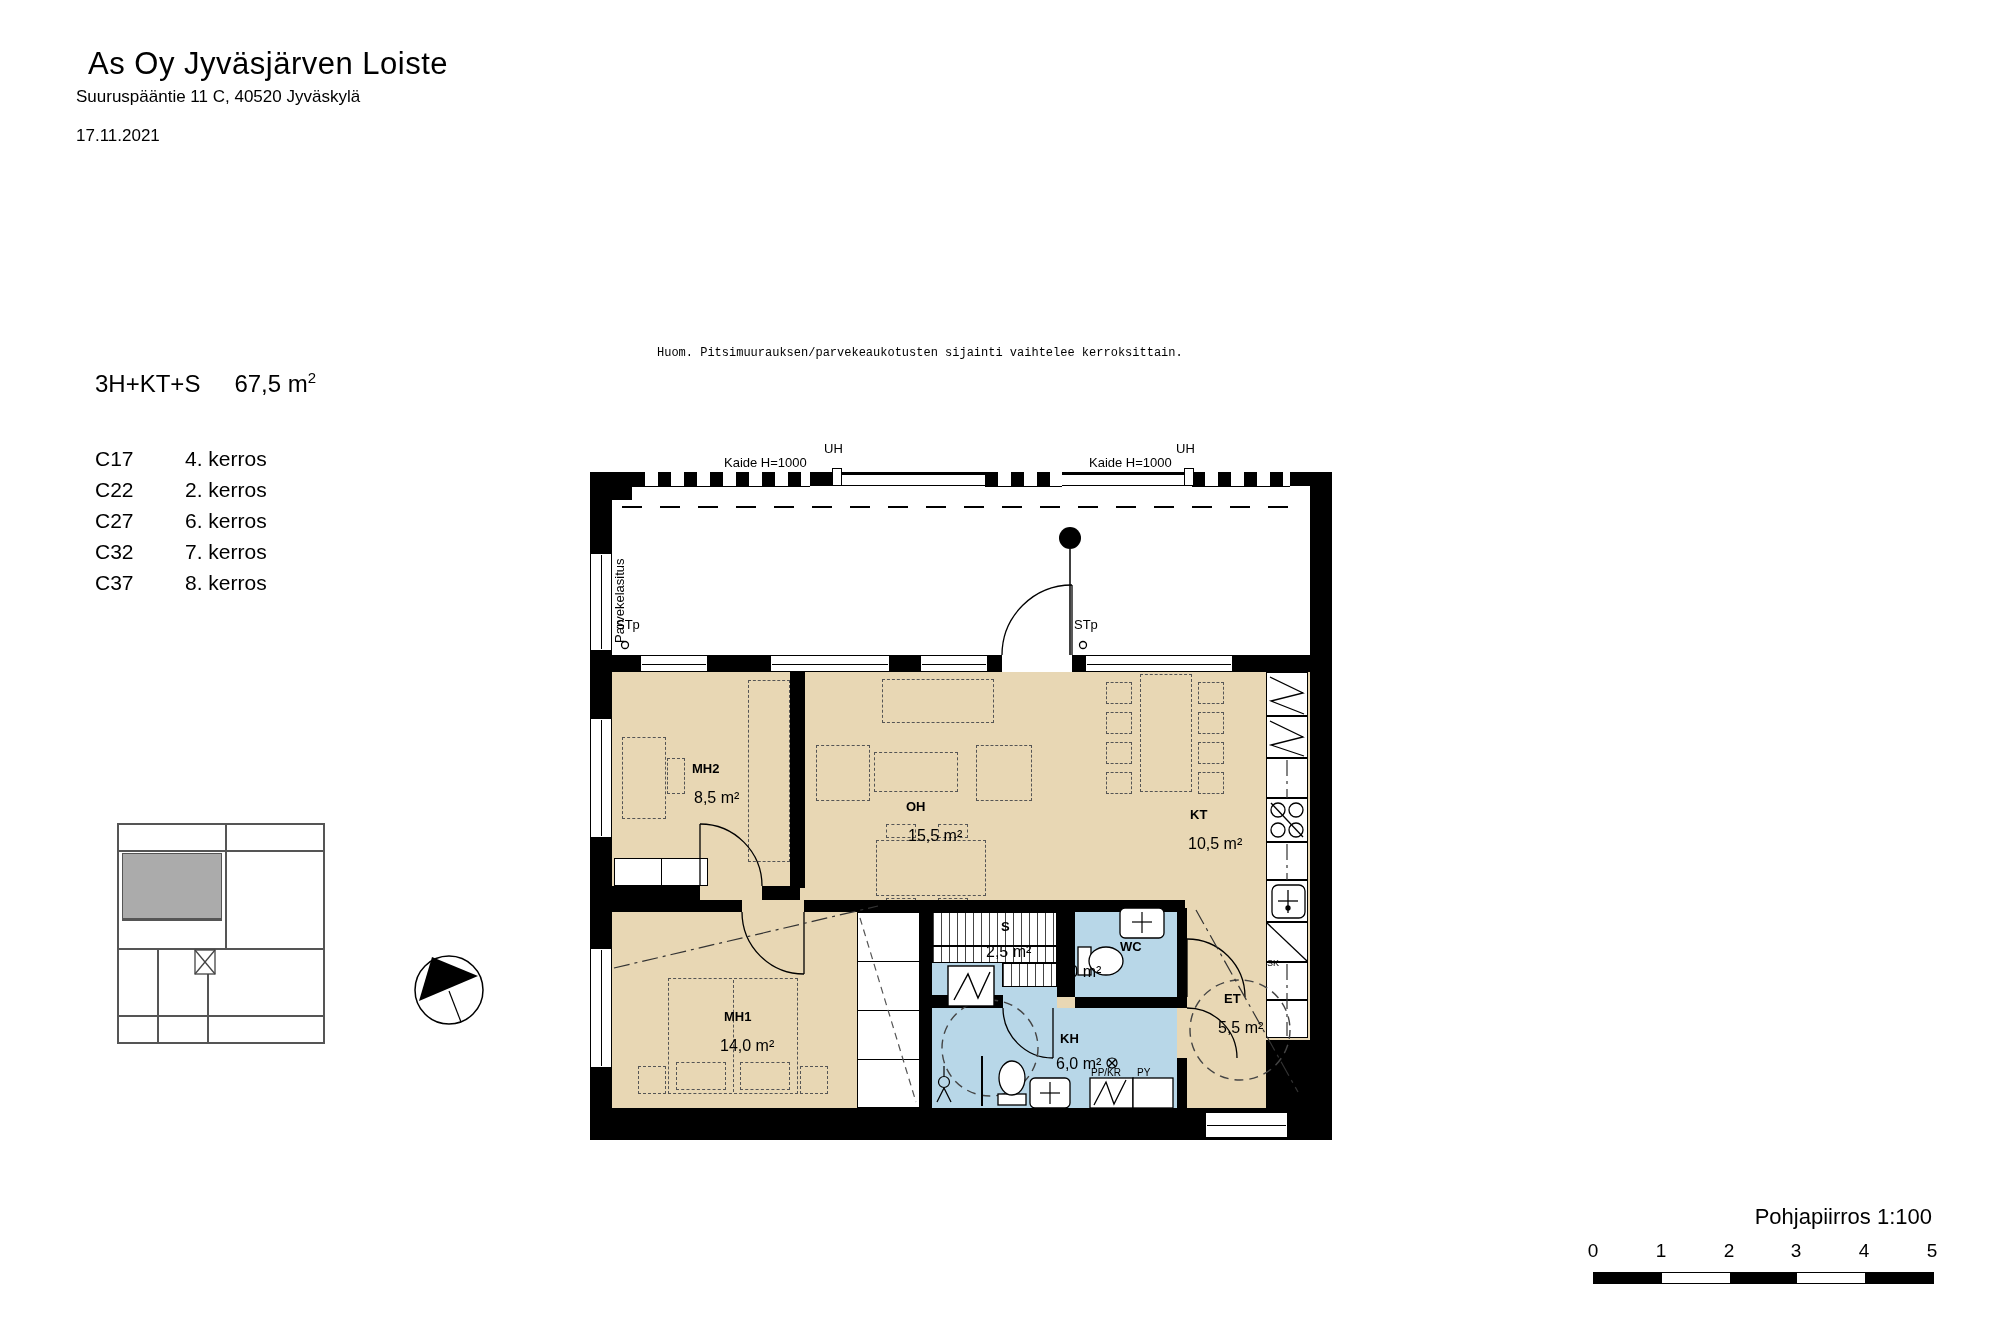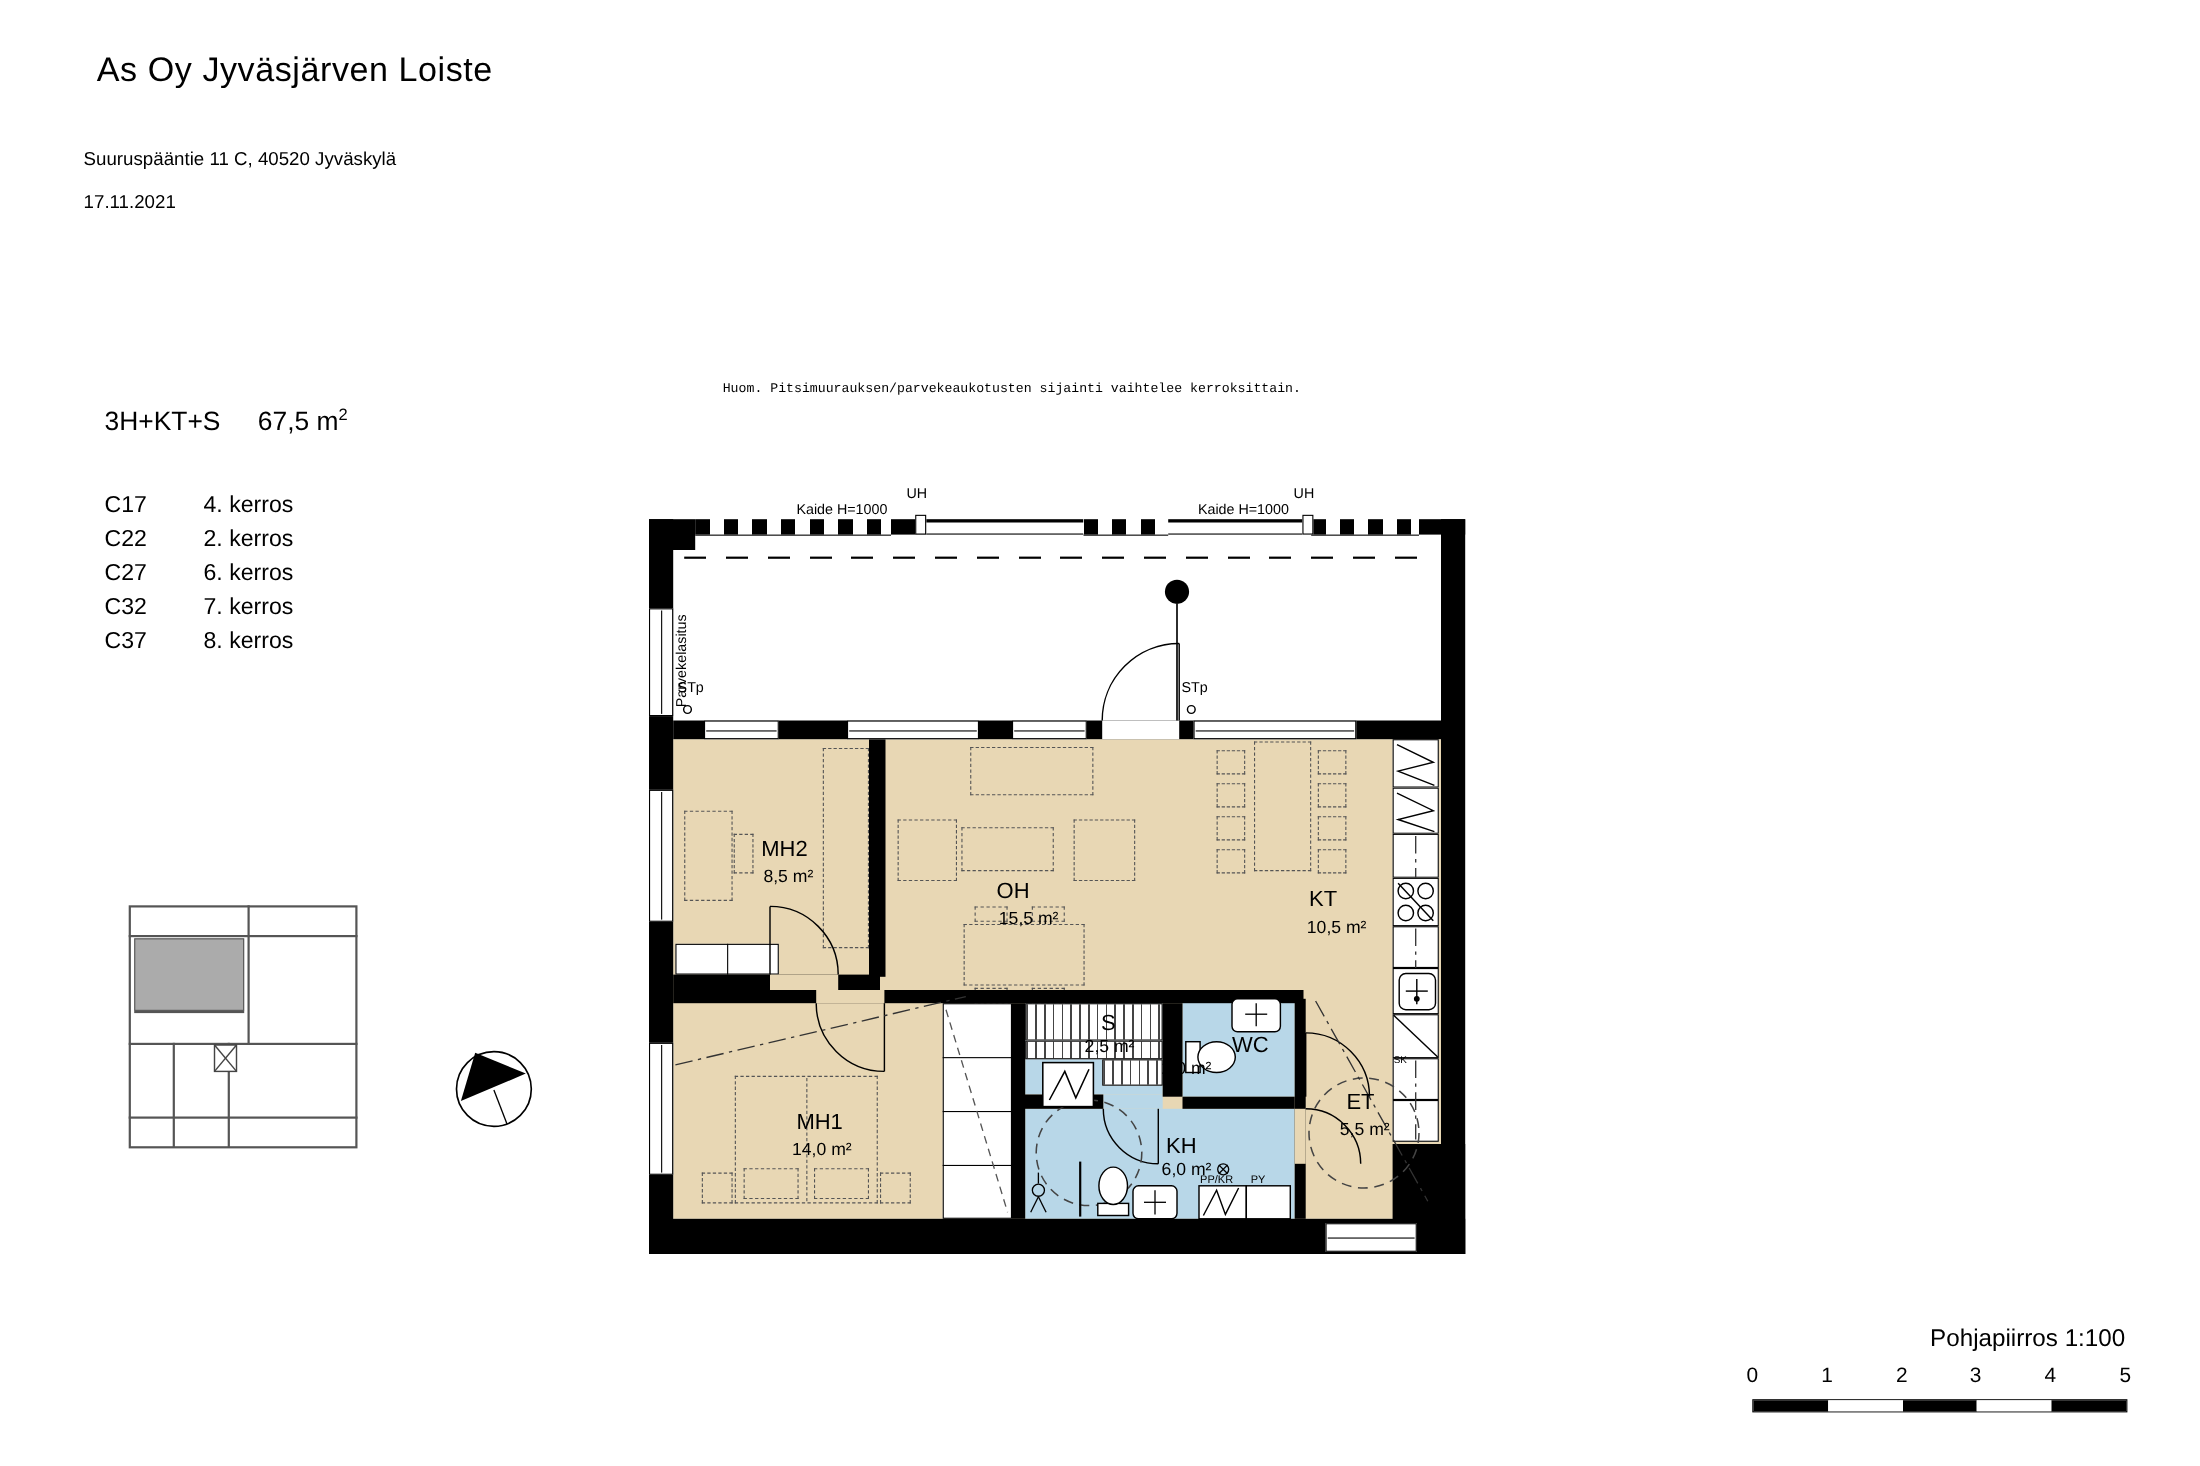--- a/index.html
+++ b/index.html
@@ -23,31 +23,31 @@
   .win{position:absolute;}
   
   .checker{z-index:3;background:repeating-linear-gradient(90deg,#000 0 13px,#fff 13px 26px);border-bottom:1px solid #000;}
   .rail{z-index:3;background:#fff;border-top:3px solid #000;border-bottom:1px solid #000;box-sizing:border-box;}
   .dashline{z-index:2;background:repeating-linear-gradient(90deg,#000 0 20px,transparent 20px 38px);}
   
   .dashed{border:1.5px dashed #555;z-index:2;box-sizing:border-box;}
   .slats{z-index:2;background-color:#fff;background-image:repeating-linear-gradient(90deg,#444 0 1.5px,transparent 1.5px 8px);border:1px solid #000;box-sizing:border-box;}
   
   .lbl{z-index:6;white-space:nowrap;line-height:1;}
-  .room-name{font-size:20px;}
+  .room-name{font-size:13px;font-weight:bold;}
   .room-area{font-size:16px;}
   .small-lbl{font-size:13px;}
   .tiny-lbl{font-size:10px;}
   .vert{writing-mode:vertical-rl;transform:rotate(180deg);}
   svg.overlay{position:absolute;left:0;top:0;z-index:5;pointer-events:none;}
   
   .kp-line{background:#555;z-index:2;}
   
   .title{font-size:31px;letter-spacing:.5px;}
-  .sub{font-size:17px;margin-top:48px;}
+  .sub{font-size:17px;}
   .type-line{font-size:24px;}
   .units{font-size:21px;line-height:31px;}
   .units .uid{display:inline-block;width:90px;}
   .note{font-size:12px;font-family:Liberation Mono, monospace;}
   .foot-title{font-size:22px;}
   .tick{font-size:19px;position:absolute;transform:translateX(-50%);}
   
   .sbar{border:1.5px solid #000;display:flex;z-index:2;box-sizing:content-box;}
   .sbar div{height:100%;}
 </style>

